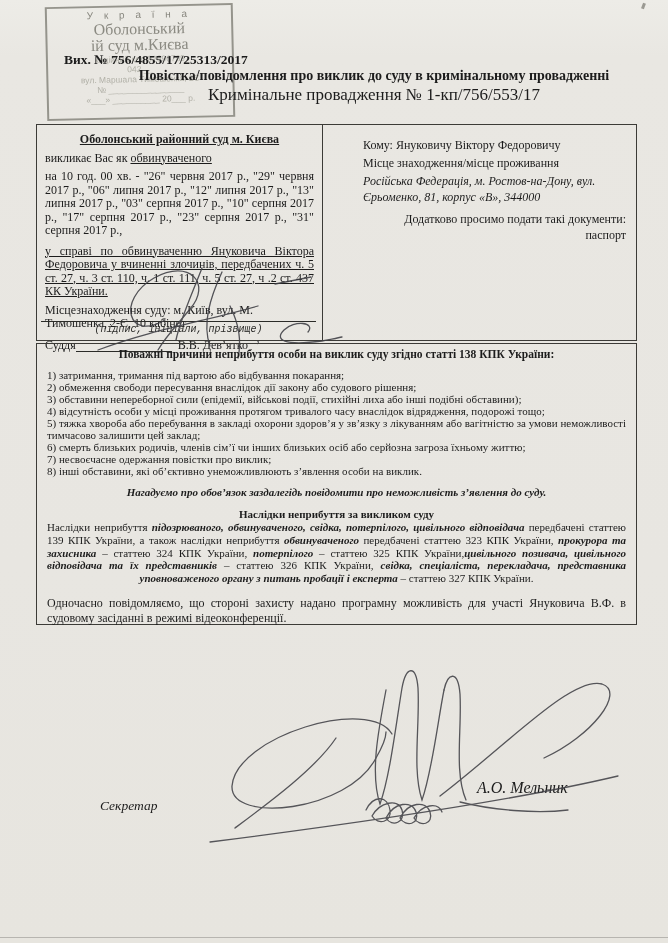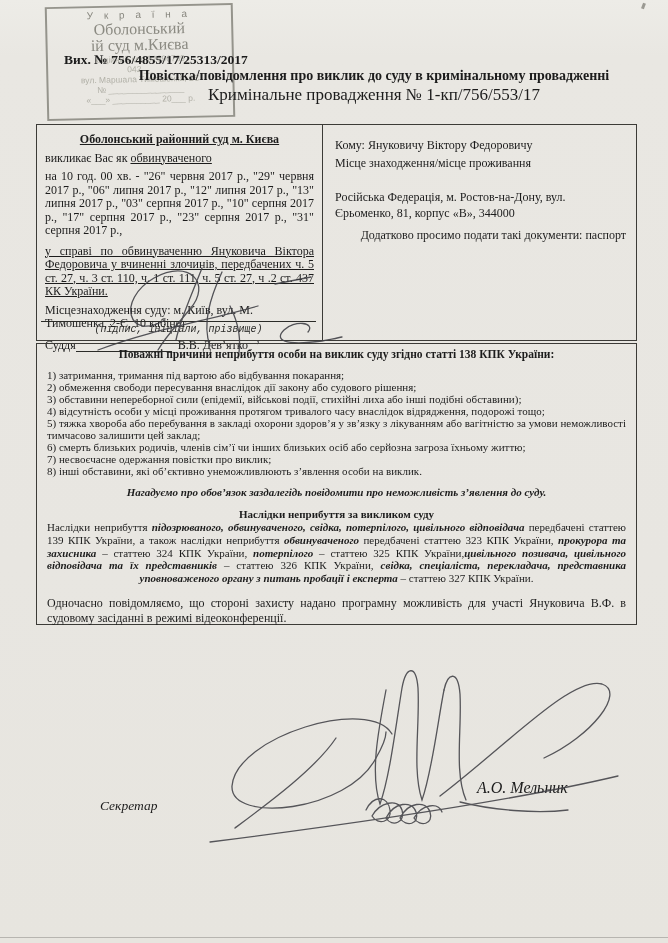--- a/index.html
+++ b/index.html
@@ -30,36 +30,37 @@
   
   .ref-number { position: absolute; left: 64px; top: 52px; font-size: 13.5px; font-weight: bold; }
   .doc-title  { position: absolute; left: 100px; top: 68px; width: 548px; text-align: center; font-size: 14px; font-weight: bold; }
   .case-number{ position: absolute; left: 100px; top: 85px; width: 548px; text-align: center; font-size: 17px; }
   
   .summons-table {
     position: absolute; left: 36px; top: 124px;
     width: 601px; height: 217px;
     border: 1.5px solid #3c3b37;
     display: flex;
+    gap: 28px;
   }
   .cell-left  { width: 286px; border-right: 1.5px solid #3c3b37; padding: 8px 8px 0 8px; font-size: 12px; line-height: 13.5px; position: relative; }
   .cell-right { flex: 1; padding: 12px 10px 0 12px; font-size: 12px; line-height: 16px; }
   .court-name { text-align: center; font-weight: bold; text-decoration: underline; margin-bottom: 5px; }
   .role-line  { margin-bottom: 5px; }
   .hearing-dates { text-align: justify; margin-bottom: 7px; }
   .charges    { text-decoration: underline; text-align: justify; margin-bottom: 5px; }
   .court-location { margin-bottom: 8px; }
   .judge-row  { display: flex; align-items: flex-end; margin-top: 6px; }
   .judge-fill { display: inline-block; width: 96px; border-bottom: 1px solid #2b2b28; height: 12px; }
   .judge-name { margin-left: 6px; }
   .sig-mark   { margin-left: 8px; color:#3e3e42; }
   .sig-caption-wrap { position: absolute; left: 4px; right: 6px; top: 196px; border-top: 1.2px solid #2b2b28; text-align: center; font-family: Liberation Mono, monospace; }
   .sig-caption { font-size: 10px; font-style: italic; color:#2a2a28; padding-top: 1px; }
   .addr-label { margin-top: 2px; }
-  .addr-value { margin-top: 18px; }
+  .addr-value { margin-top: 2px; font-style: italic; }
   .docs-line  { margin-top: 6px; text-align: right; }
   
   .notice-box {
     position: absolute; left: 36px; top: 343px;
     width: 601px; height: 282px;
     border: 1.5px solid #3c3b37;
     padding: 4px 10px 0 10px;
     font-size: 11px; line-height: 12px;
   }
   .notice-heading { text-align: center; font-weight: bold; font-size: 11.5px; margin-bottom: 9px; }

